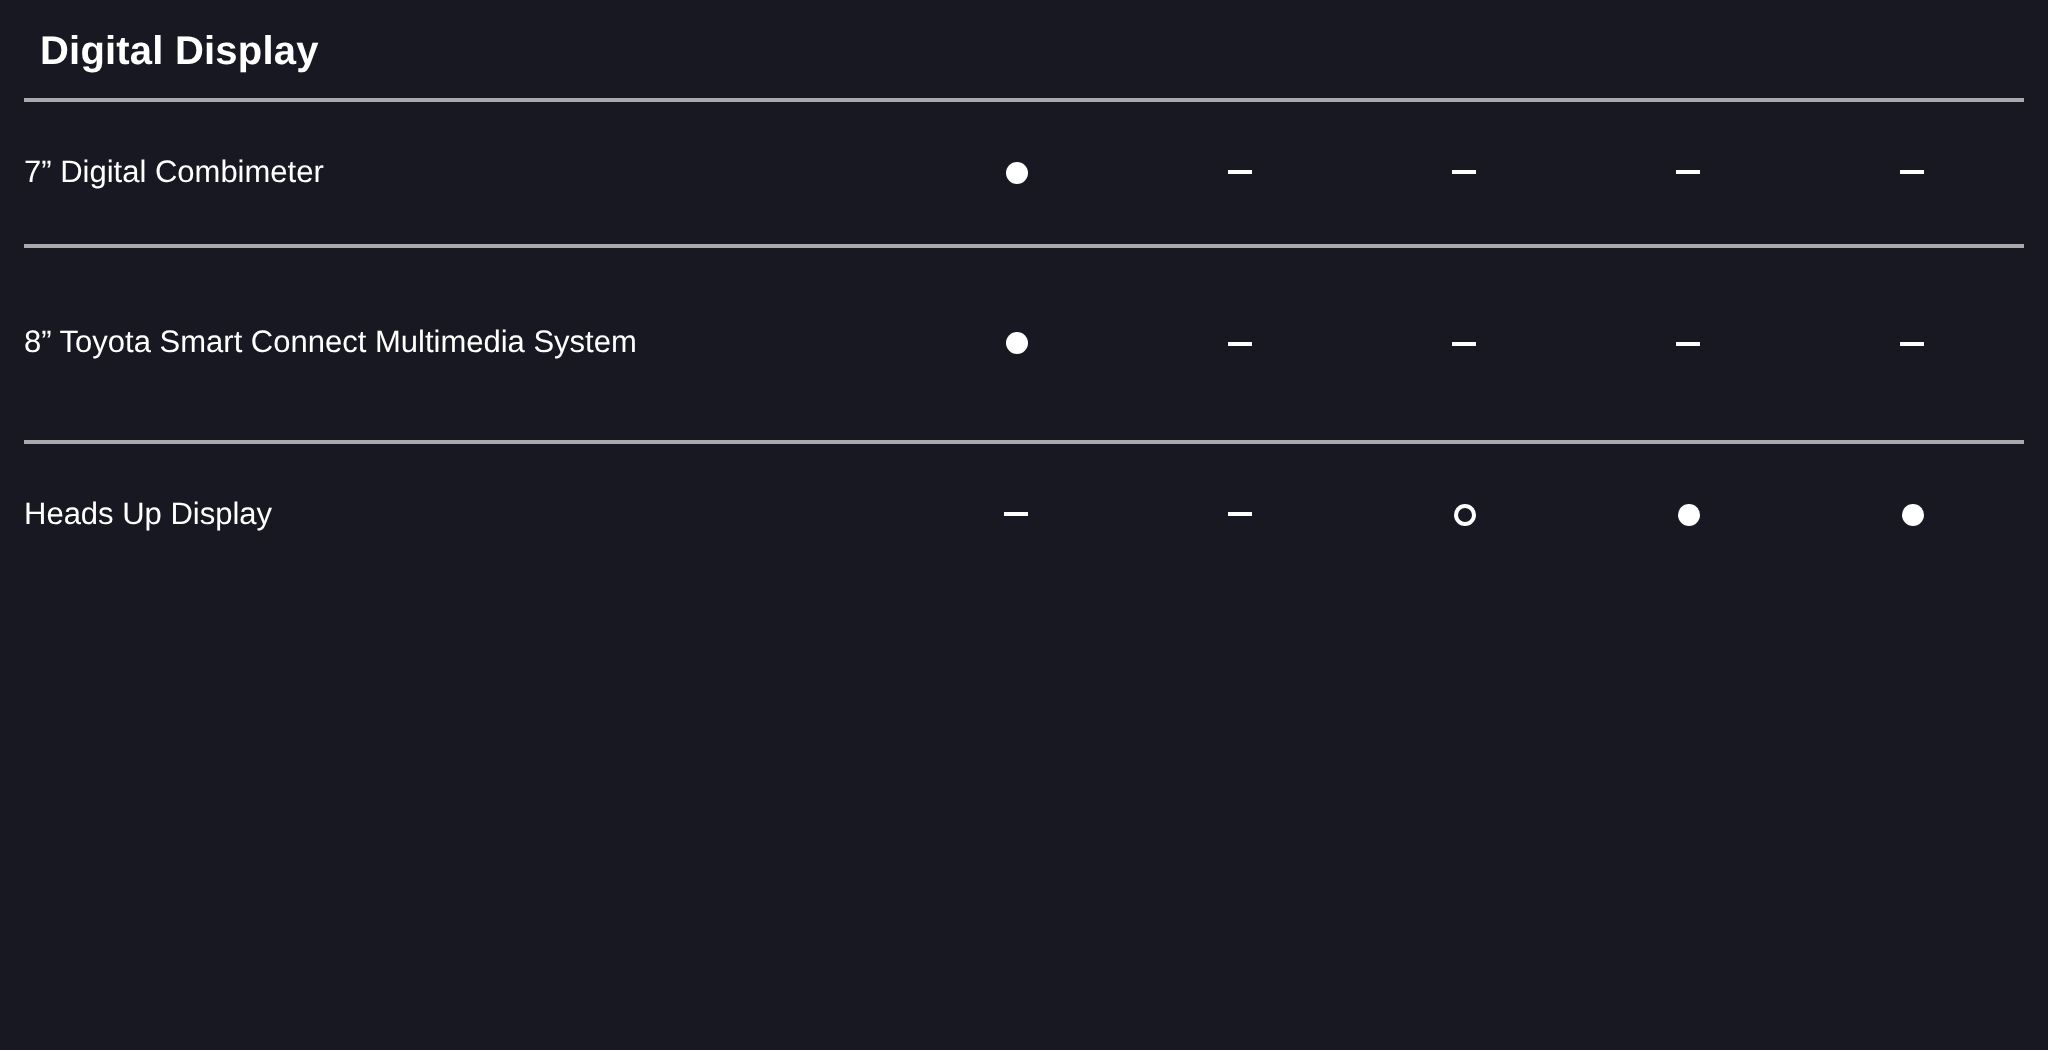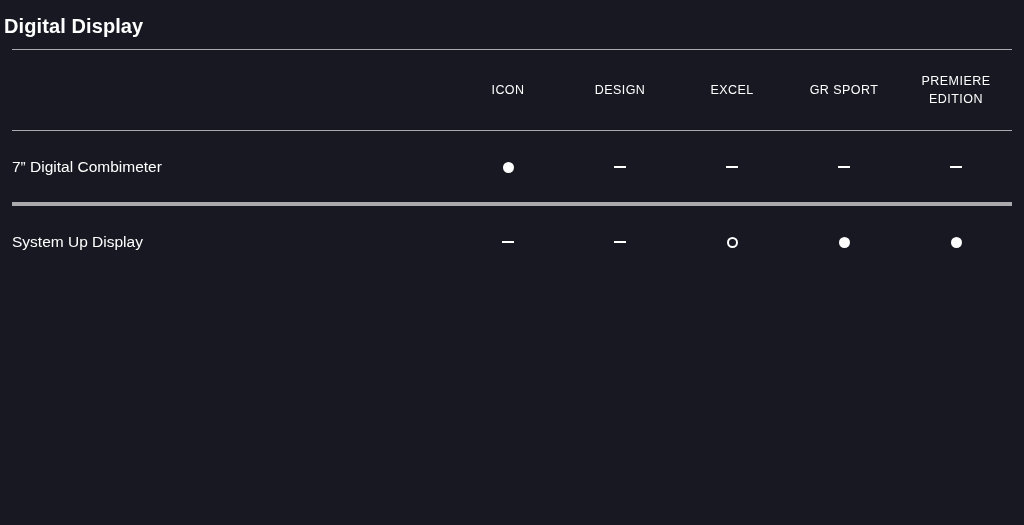--- a/index.html
+++ b/index.html
@@ -20,21 +20,21 @@
     position: relative;
     width: 1024px;
     height: 525px;
     background: #171821;
     box-sizing: border-box;
   }
 
   
   .title {
     position: absolute;
-    left: 4px;
+    left: 20px;
     top: 12px;
     font-size: 20px;
     font-weight: 600;
     letter-spacing: 0.1px;
     color: #ffffff;
     line-height: 28px;
     white-space: nowrap;
   }
 
   
@@ -152,28 +152,20 @@
       <col class="c-opt">
       <col class="c-opt">
       <col class="c-opt">
     </colgroup>
     <tbody id="table-body">
         <tr class="rule-row">
           <td colspan="6">
             <div class="rule"></div>
           </td>
         </tr>
-        <tr>
-          <th class="head-cell label-head"></th>
-          <th class="head-cell"><span>ICON</span></th>
-          <th class="head-cell"><span>DESIGN</span></th>
-          <th class="head-cell"><span>EXCEL</span></th>
-          <th class="head-cell"><span>GR SPORT</span></th>
-          <th class="head-cell"><span>PREMIERE</span><br><span>EDITION</span></th>
-        </tr>
         <tr class="rule-row">
           <td colspan="6">
             <div class="rule"></div>
           </td>
         </tr>
         <tr class="body-row">
           <td class="row-label">
             <span class="wrap">7” Digital Combimeter</span>
           </td>
           <td class="mark-cell"><span class="mark mark-dot" aria-label="standard"></span></td>
@@ -185,33 +177,43 @@
         <tr class="rule-row">
           <td colspan="6">
             <div class="rule"></div>
           </td>
         </tr>
         <tr class="rule-row">
           <td colspan="6">
             <div class="rule"></div>
           </td>
         </tr>
+        <tr class="body-row tall">
+          <td class="row-label">
+            <span class="wrap">8” Toyota Smart Connect Multimedia System</span>
+          </td>
+          <td class="mark-cell"><span class="mark mark-dot" aria-label="standard"></span></td>
+          <td class="mark-cell"><span class="mark mark-dash" aria-label="not available"></span></td>
+          <td class="mark-cell"><span class="mark mark-dash" aria-label="not available"></span></td>
+          <td class="mark-cell"><span class="mark mark-dash" aria-label="not available"></span></td>
+          <td class="mark-cell"><span class="mark mark-dash" aria-label="not available"></span></td>
+        </tr>
         <tr class="rule-row">
           <td colspan="6">
             <div class="rule"></div>
           </td>
         </tr>
         <tr class="rule-row">
           <td colspan="6">
             <div class="rule"></div>
           </td>
         </tr>
         <tr class="body-row">
           <td class="row-label">
-            <span class="wrap">System Up Display</span>
+            <span class="wrap">Heads Up Display</span>
           </td>
           <td class="mark-cell"><span class="mark mark-dash" aria-label="not available"></span></td>
           <td class="mark-cell"><span class="mark mark-dash" aria-label="not available"></span></td>
           <td class="mark-cell"><span class="mark mark-circle" aria-label="optional"></span></td>
           <td class="mark-cell"><span class="mark mark-dot" aria-label="standard"></span></td>
           <td class="mark-cell"><span class="mark mark-dot" aria-label="standard"></span></td>
         </tr>
       </tbody>
   </table>
 

